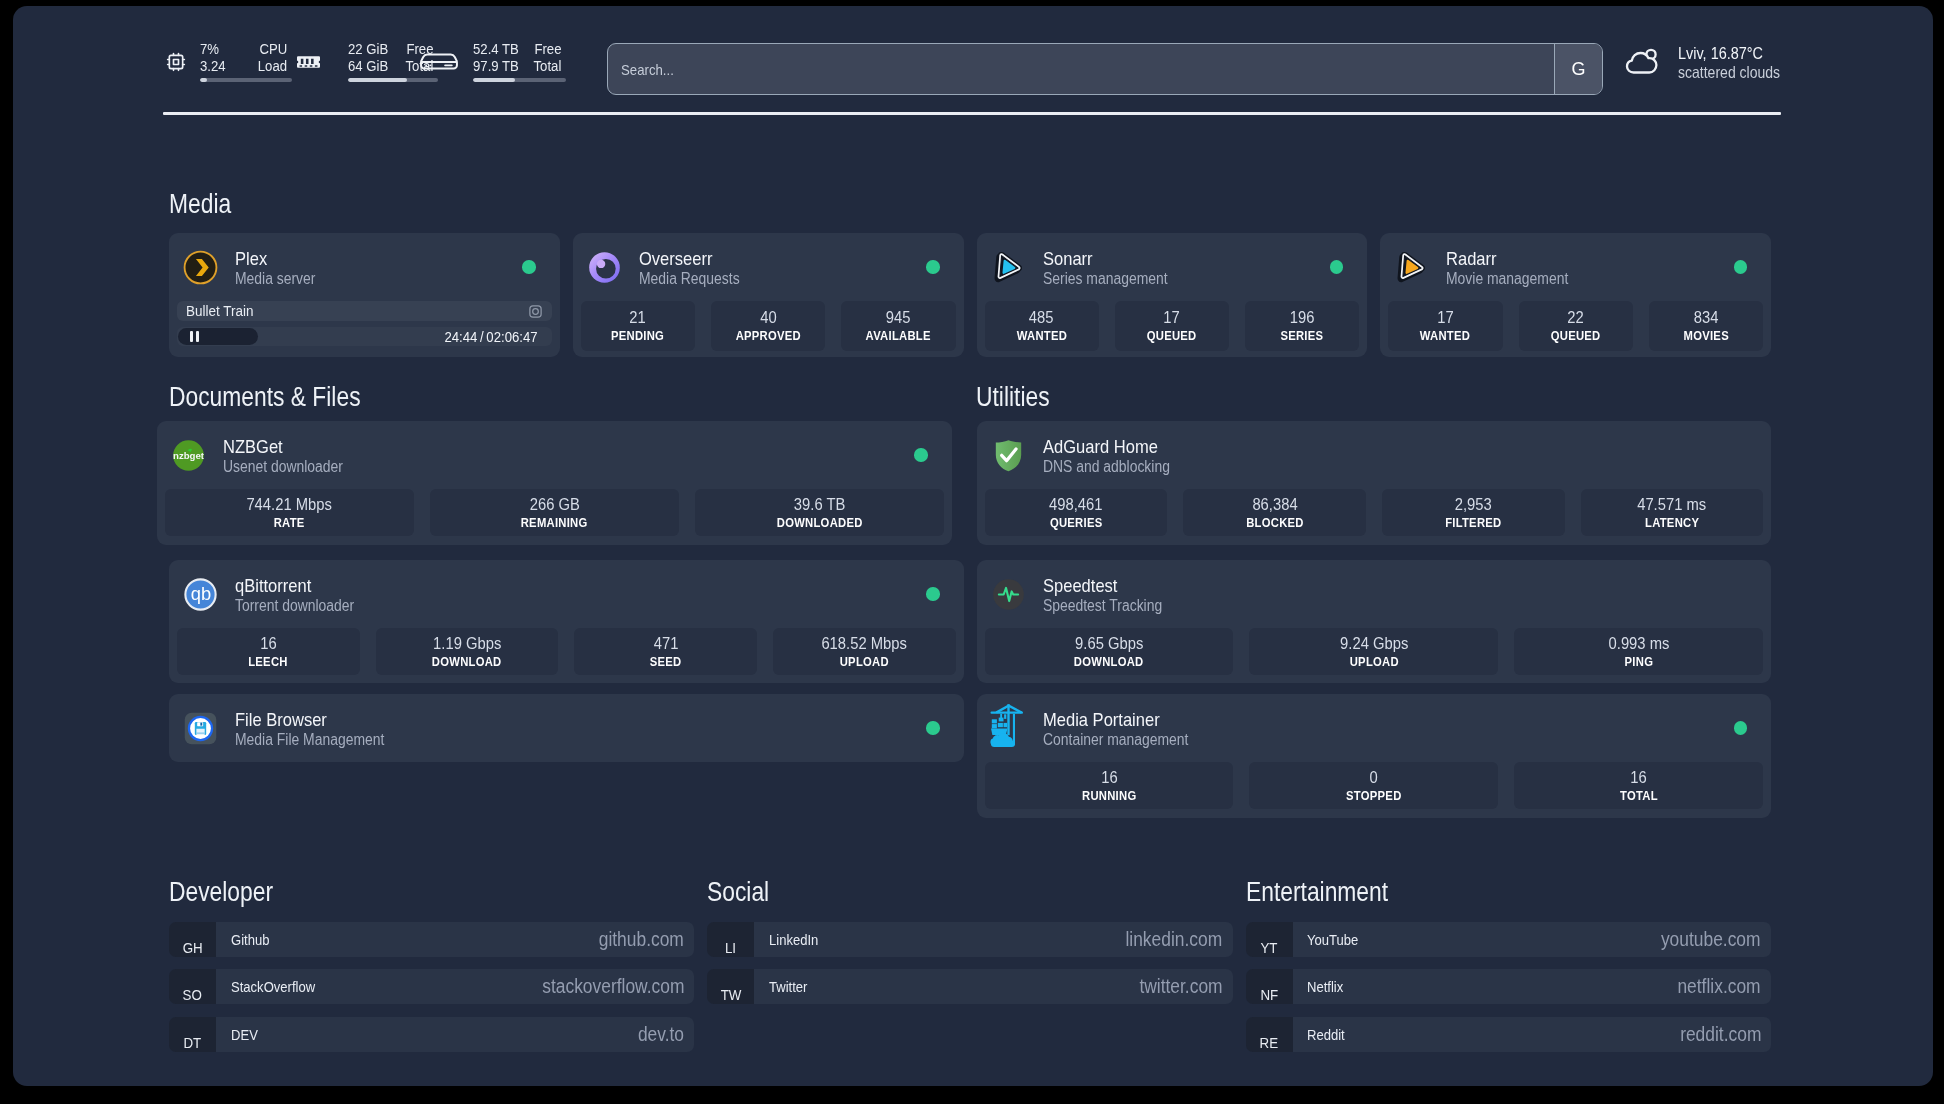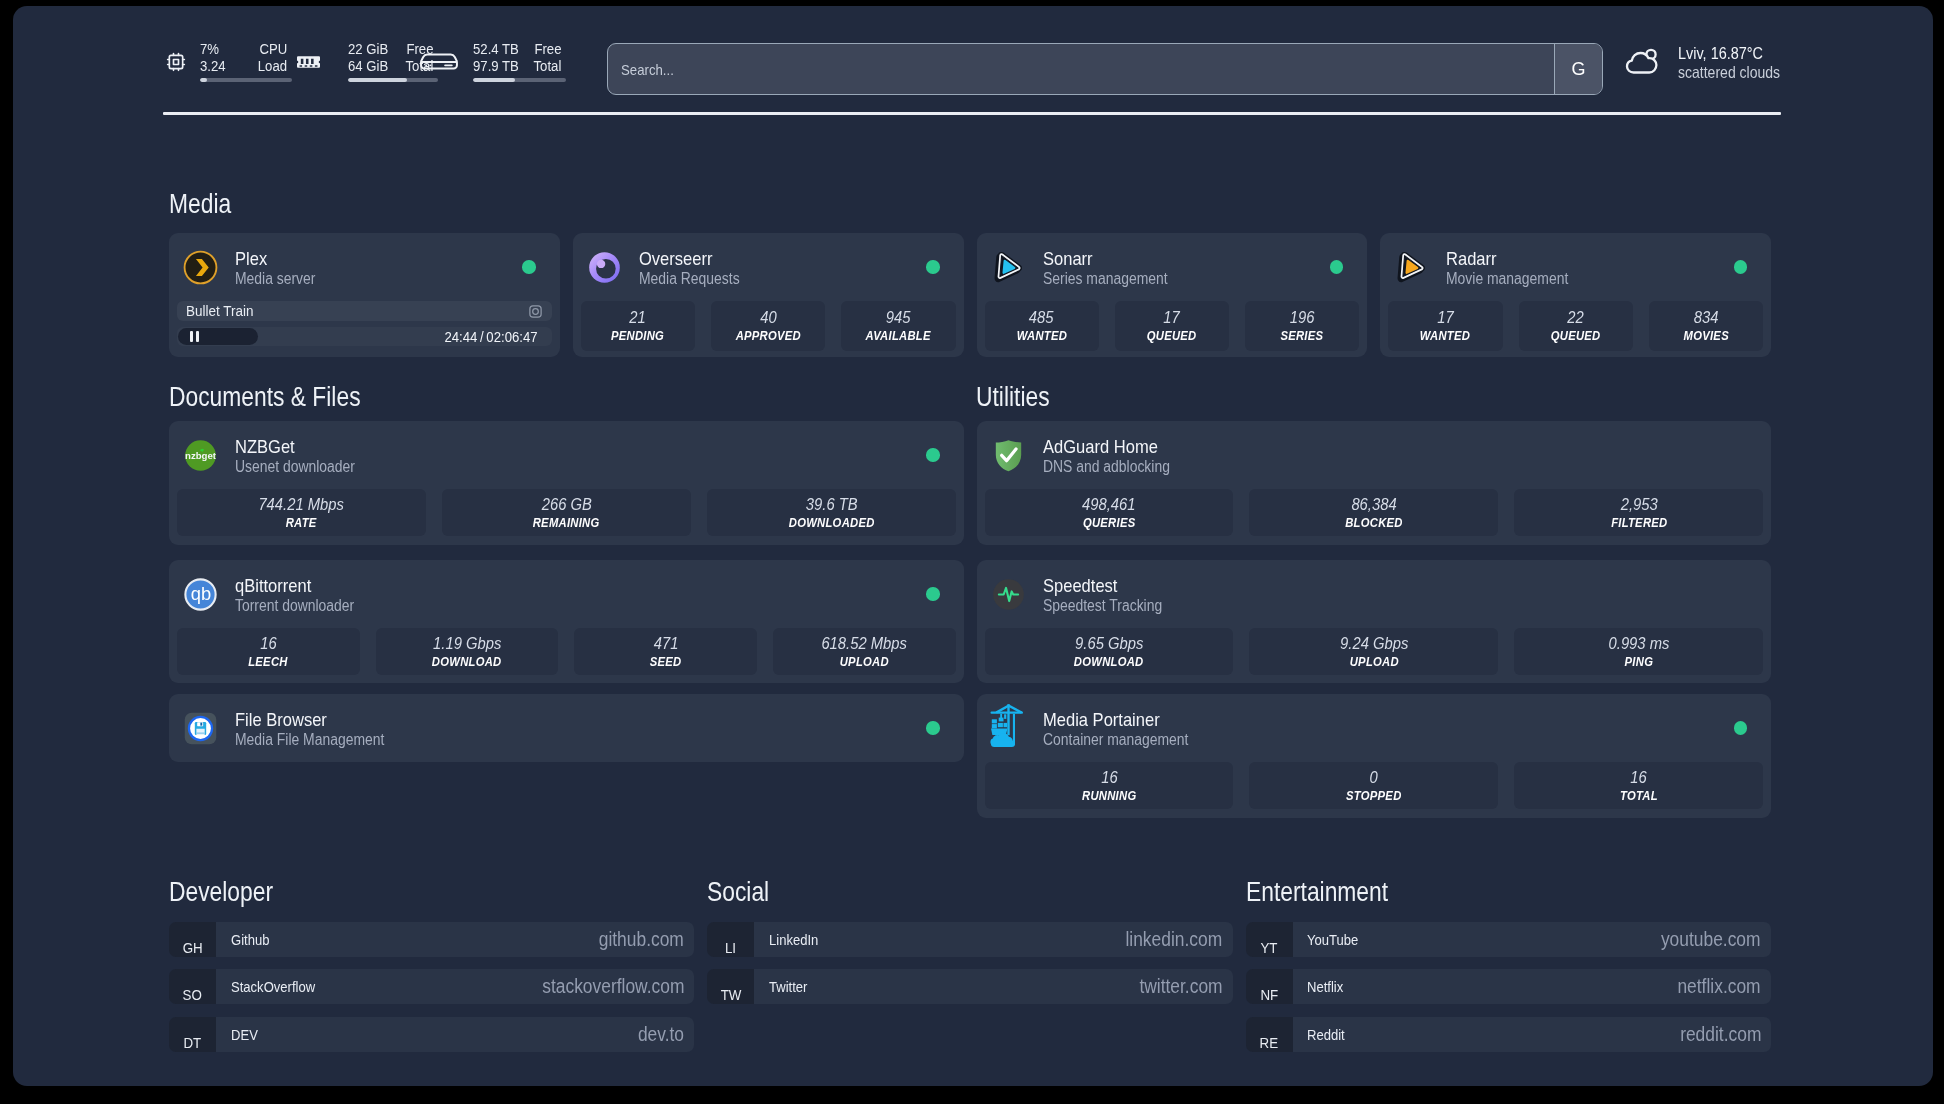--- a/index.html
+++ b/index.html
@@ -26,21 +26,21 @@
 .wx-t2{position:absolute;left:1665px;top:57px;font-size:16.5px;color:#c9cfda;line-height:18px;transform:scaleX(0.85);transform-origin:0 50%;white-space:nowrap;}
 .divider{position:absolute;left:150px;top:106px;width:1618px;height:2.5px;background:#eaedf3;border-radius:1px;}
 
 h2{position:absolute;font-size:27.5px;font-weight:400;color:#eef2f7;line-height:30px;transform:scaleX(0.83);transform-origin:0 50%;white-space:nowrap;}
 
 .card{position:absolute;background:#2d374a;border-radius:9px;}
 .cicon{position:absolute;left:14px;top:17px;width:35px;height:35px;}
 .ctitle{position:absolute;left:66px;top:14px;font-size:19px;line-height:23px;color:#f4f6fa;font-weight:400;transform:scaleX(0.87);transform-origin:0 50%;white-space:nowrap;}
 .csub{position:absolute;left:66px;top:37px;font-size:16px;line-height:18px;color:#a6aebf;font-weight:400;transform:scaleX(0.87);transform-origin:0 50%;white-space:nowrap;}
 .dot{position:absolute;width:13.5px;height:13.5px;border-radius:50%;background:#2bca8e;top:27px;}
-.stats{position:absolute;left:8px;right:8px;display:flex;gap:16px;font-style:italic;}
+.stats{position:absolute;left:8px;right:8px;display:flex;gap:16px;}
 .sb{flex:1;background:#273043;border-radius:6px;display:flex;flex-direction:column;align-items:center;justify-content:center;}
 .sv{font-size:17px;line-height:21px;color:#d7dde8;transform:scaleX(0.87);transform-origin:50% 50%;white-space:nowrap;}
 .sl{font-size:12.5px;line-height:17px;color:#fdfdfe;font-weight:700;letter-spacing:0.3px;transform:scaleX(0.9);transform-origin:50% 50%;white-space:nowrap;}
 
 .prow1{position:absolute;left:8px;right:8px;top:68px;height:20px;background:rgba(255,255,255,0.05);border-radius:6px;display:flex;align-items:center;}
 .prow1 span.t{flex:1;padding-left:9px;font-size:15.5px;color:#e9edf3;}
 .prow1 span.t i{font-style:normal;display:inline-block;transform:scaleX(0.87);transform-origin:0 50%;}
 .prow2{position:absolute;left:8px;right:8px;top:94px;height:19px;background:rgba(255,255,255,0.03);border-radius:6px;}
 .ppill{position:absolute;left:0.5px;top:1px;width:80px;height:17px;border-radius:8.5px;background:#1b2232;display:flex;align-items:center;}
 .pbars{display:flex;gap:3.2px;margin-left:12px;}
@@ -245,21 +245,21 @@
           <span class="sl">QUEUED</span>
         </div>
         <div class="sb">
           <span class="sv">834</span>
           <span class="sl">MOVIES</span>
         </div>
       </div>
     </div>
 <h2 style="left:156px;top:376px;">Documents &amp; Files</h2>
 <h2 style="left:963px;top:376px;">Utilities</h2>
-<div class="card" style="left:156px;top:415px;width:794.75px;height:124px;">
+<div class="card" style="left:144px;top:415px;width:794.75px;height:124px;">
       <svg class="cicon" viewBox="0 0 40 40">
         <circle cx="20" cy="20" r="17.5" fill="#4f9a23"></circle>
         <path d="M19 14 q2.5 -3 5 -1 l-1.5 3 z" fill="#30cc30"></path>
         <text x="20" y="24.5" text-anchor="middle" font-family="Liberation Sans,sans-serif" font-size="11" font-weight="bold" fill="#f4f6f8">nzbget</text>
       </svg>
       <div class="ctitle">NZBGet</div>
       <div class="csub">Usenet downloader</div>
       <span class="dot" style="left:757.25px;"></span>
       <div class="stats" style="top:68px;height:47px;">
         <div class="sb">
@@ -335,20 +335,24 @@
           <span class="sv">498,461</span>
           <span class="sl">QUERIES</span>
         </div>
         <div class="sb">
           <span class="sv">86,384</span>
           <span class="sl">BLOCKED</span>
         </div>
         <div class="sb">
           <span class="sv">2,953</span>
           <span class="sl">FILTERED</span>
+        </div>
+        <div class="sb">
+          <span class="sv">47.571 ms</span>
+          <span class="sl">LATENCY</span>
         </div>
       </div>
     </div>
 <div class="card" style="left:963.5px;top:554px;width:794.75px;height:123px;">
       <svg class="cicon" viewBox="0 0 40 40">
         <circle cx="20" cy="20" r="17.5" fill="#393a3e"></circle>
         <path d="M9 20 H14.5 L17.2 12.5 L20.8 27.5 L23.6 16.5 L25.4 20 H31" fill="none" stroke="#35dd8d" stroke-width="2.4" stroke-linecap="round" stroke-linejoin="round"></path>
       </svg>
       <div class="ctitle">Speedtest</div>
       <div class="csub">Speedtest Tracking</div>

